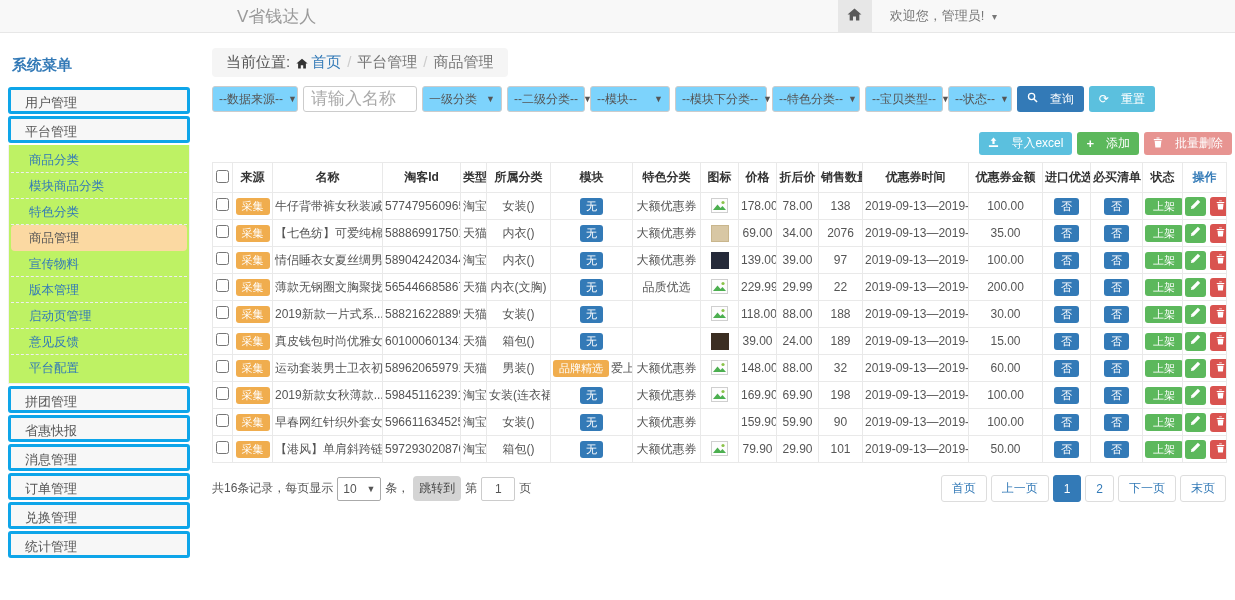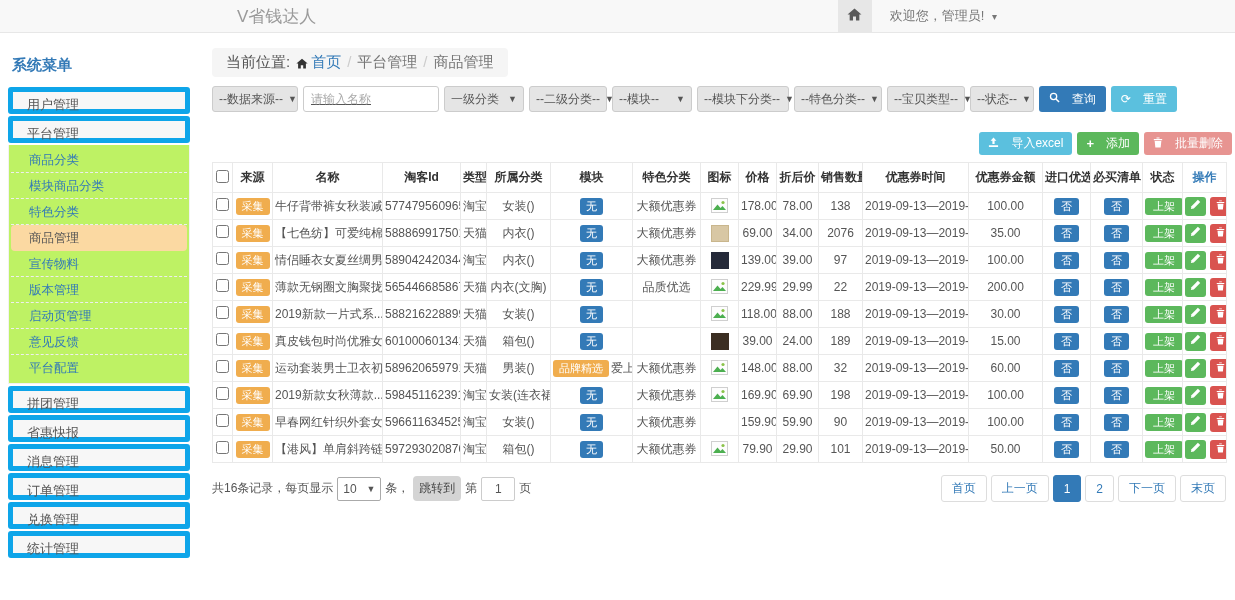--- a/index.html
+++ b/index.html
@@ -12,38 +12,38 @@
   .topbar { height:33px; background:#f8f8f8; border-bottom:1px solid #e7e7e7; }
   .topbar-inner { width:760px; margin-left:237px; height:100%; display:flex; align-items:center; justify-content:space-between; }
   .brand { color:#9a9a9a; font-size:17px; }
   .topbar-right { display:flex; align-items:center; height:100%; }
   .home-box { width:34px; height:100%; background:#e7e7e7; display:flex; align-items:center; justify-content:center; cursor:pointer; }
   .welcome { color:#777; font-size:13px; margin-left:18px; cursor:pointer; white-space:nowrap; }
   .welcome .caret { font-size:10px; color:#777; margin-left:4px; }
   
   .sidebar { position:absolute; left:8px; top:48px; width:182px; }
   .side-heading { color:#337ab7; font-weight:bold; font-size:15px; padding:8px 4px 12px 4px; }
-  .side-section { height:27px; line-height:25px; background:#f7f7f7; border:5px solid #0ea5e9; border-radius:3px; margin-bottom:2px; padding-left:14px; color:#555; font-size:13px; cursor:pointer; }
+  .side-section { height:27px; line-height:25px; background:#f7f7f7; border:3px solid #0ea5e9; border-radius:3px; margin-bottom:2px; padding-left:14px; color:#555; font-size:13px; cursor:pointer; }
   .side-submenu { background:#bef264; border:1px solid #f2f2f2; border-top:none; padding:2px 2px; margin-bottom:2px; }
   .side-sub { height:26px; line-height:26px; padding-left:18px; color:#337ab7; font-size:12.5px; border-bottom:1px dashed #eee; cursor:pointer; }
   .side-sub:last-child { border-bottom:none; }
   .side-sub.active { background:#fbd9a2; border-radius:4px; color:#555; border-bottom-color:transparent; }
   
   .main { position:absolute; left:212px; top:48px; width:1020px; }
   .breadcrumb { display:inline-block; background:#f5f5f5; border-radius:4px; padding:5px 14px; font-size:15px; color:#777; }
   .breadcrumb .label { color:#555; }
   .breadcrumb a.home-link { color:#337ab7; text-decoration:none; cursor:pointer; }
   .breadcrumb .sep { color:#ccc; margin:0 6px; }
   .crumb-home-icon svg { vertical-align:-2px; margin:0 3px 0 6px; }
   
   .filters { display:flex; align-items:center; gap:5px; margin-top:9px; }
-  .select-box { height:26px; border:1px solid #ccc; border-radius:3px; background:#e5e5e5; color:#555; font-size:12px; padding:0 6px; display:flex; align-items:center; justify-content:space-between; cursor:pointer; white-space:nowrap; }
+  .select-box { height:26px; border:1px solid #ccc; border-radius:3px; background:#7dd3fc; color:#555; font-size:12px; padding:0 6px; display:flex; align-items:center; justify-content:space-between; cursor:pointer; white-space:nowrap; }
   .select-box .sb-caret { font-size:9px; color:#555; margin-left:5px; }
   .w86{width:86px}.w80{width:80px}.w78{width:78px}.w92{width:92px}.w88{width:88px}.w64{width:64px}
-  .name-input { height:26px; width:136px; border:1px solid #ccc; border-radius:3px; padding:0 7px; font-size:12px; color:#555; font-family:inherit;text-decoration:underline; }
+  .name-input { height:26px; width:114px; border:1px solid #ccc; border-radius:3px; padding:0 7px; font-size:17px; color:#555; font-family:inherit; }
   .name-input::placeholder { color:#aaa; }
   .btn { display:inline-flex; align-items:center; gap:12px; border:none; border-radius:3px; color:#fff; font-size:12px; cursor:pointer; font-family:inherit; }
   .btn-search { background:#337ab7; height:26px; padding:0 10px; }
   .btn-reset  { background:#5bc0de; height:26px; padding:0 10px; }
   
   .toolbar { display:flex; justify-content:flex-end; gap:5px; margin-top:20px; }
   .btn-import { background:#5bc0de; height:23px; padding:0 9px; }
   .btn-add    { background:#5cb85c; height:23px; padding:0 9px; }
   .btn-batch-del { background:#d9534f; opacity:.62; height:23px; padding:0 9px; }
   .plus-glyph { font-weight:bold; font-size:13px; }

